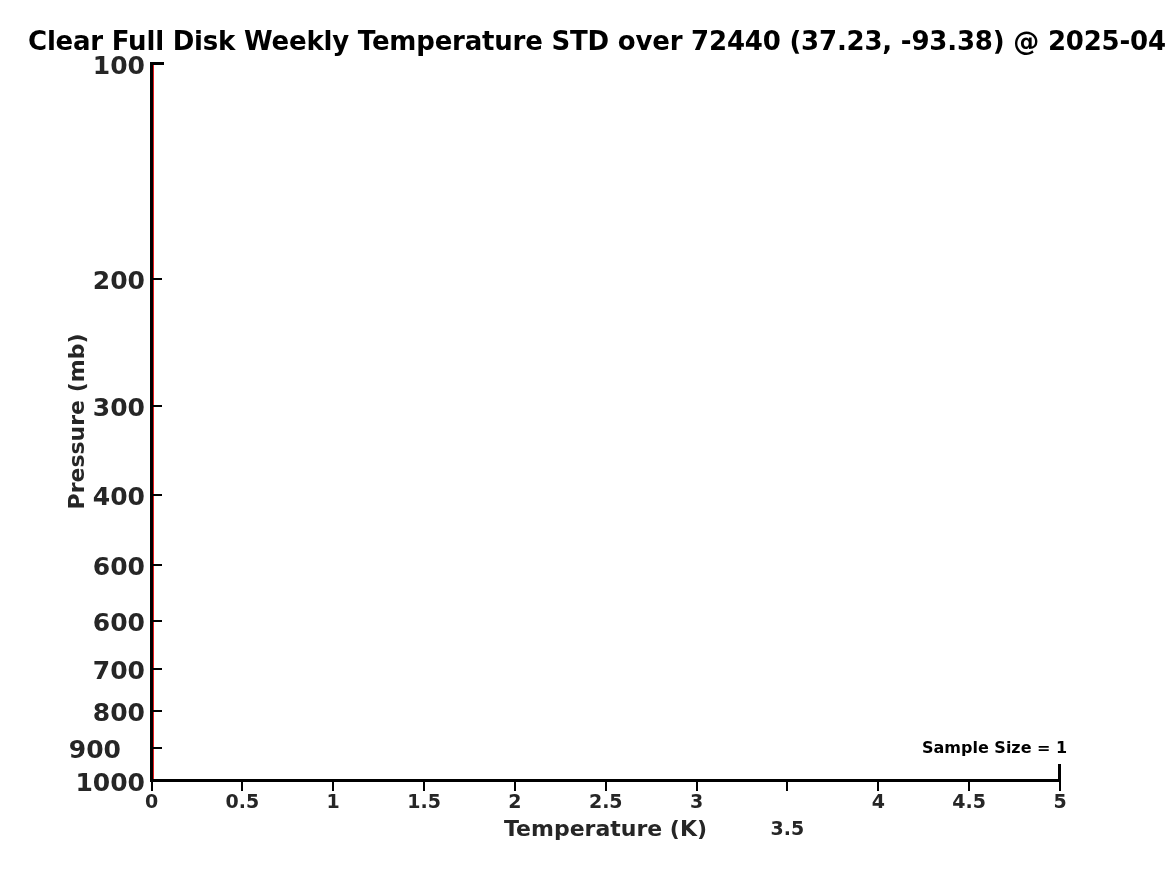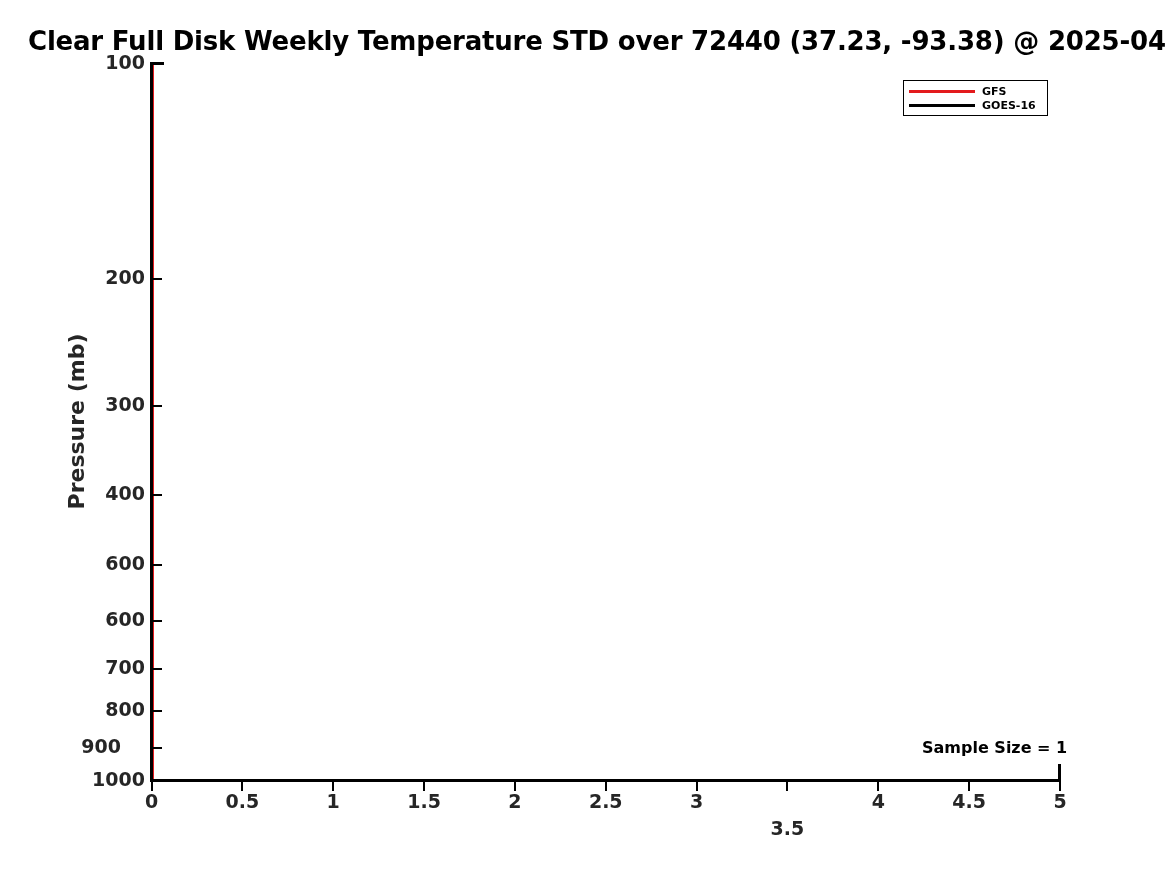--- a/index.html
+++ b/index.html
@@ -88,21 +88,21 @@
     position: absolute;
     left: 153px;
     width: 9px;
     height: 2px;
     background: #000000;
   }
   .ytick-label {
     position: absolute;
     right: 1020px;  
     text-align: left;
-    font-size: 19px;
+    font-size: 25px;
     font-weight: bold;
     color: #262626;
     white-space: nowrap;
   }
   .xtick {
     position: absolute;
     top: 782px;
     width: 2px;
     height: 9px;
     background: #000000;
@@ -263,27 +263,18 @@
       <div class="xtick-label" style="left: 747.45px; width: 80px; margin-top: 27px;">3.5</div>
       <div class="xtick" style="left: 877.3px;"></div>
       <div class="xtick-label" style="left: 838.3px; width: 80px;">4</div>
       <div class="xtick" style="left: 968.15px;"></div>
       <div class="xtick-label" style="left: 929.15px; width: 80px;">4.5</div>
       <div class="xtick" style="left: 1059px;"></div>
       <div class="xtick-label" style="left: 1020px; width: 80px;">5</div>
     </div>
 
   <div id="ylabel">Pressure (mb)</div>
-
-  <div id="legend">
-    <div class="legend-row">
-      <span class="legend-swatch gfs"></span>
-      <span class="legend-text">GFS</span>
-    </div>
-    <div class="legend-row">
-      <span class="legend-swatch goes"></span>
-      <span class="legend-text">GOES-16</span>
-    </div>
-  </div>
+  <div id="xlabel">Temperature (K)</div>
+
 
   <div id="sample-size">Sample Size = 1</div>
 
 </div>
 
 </body></html>

